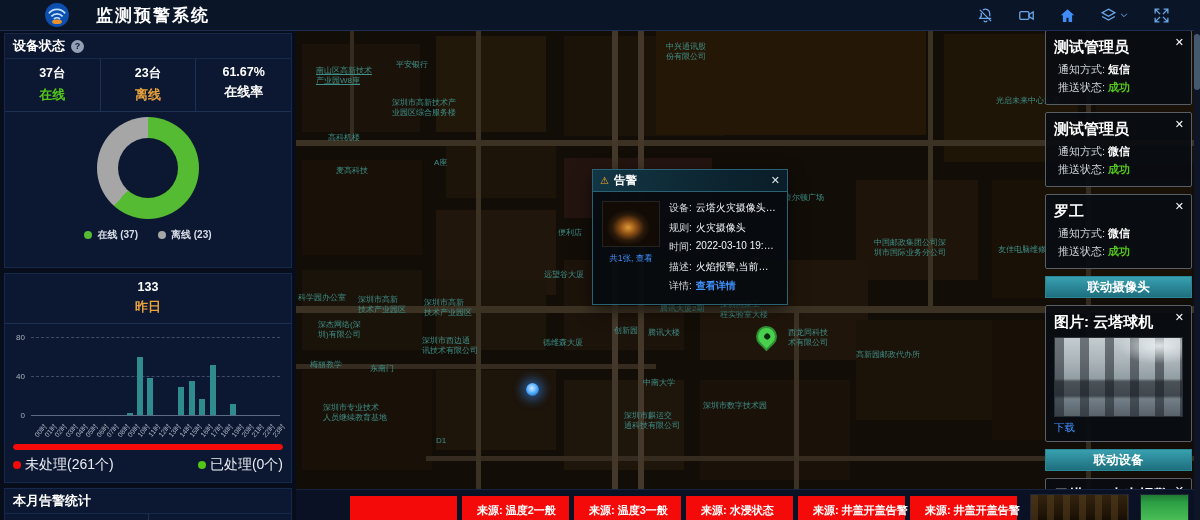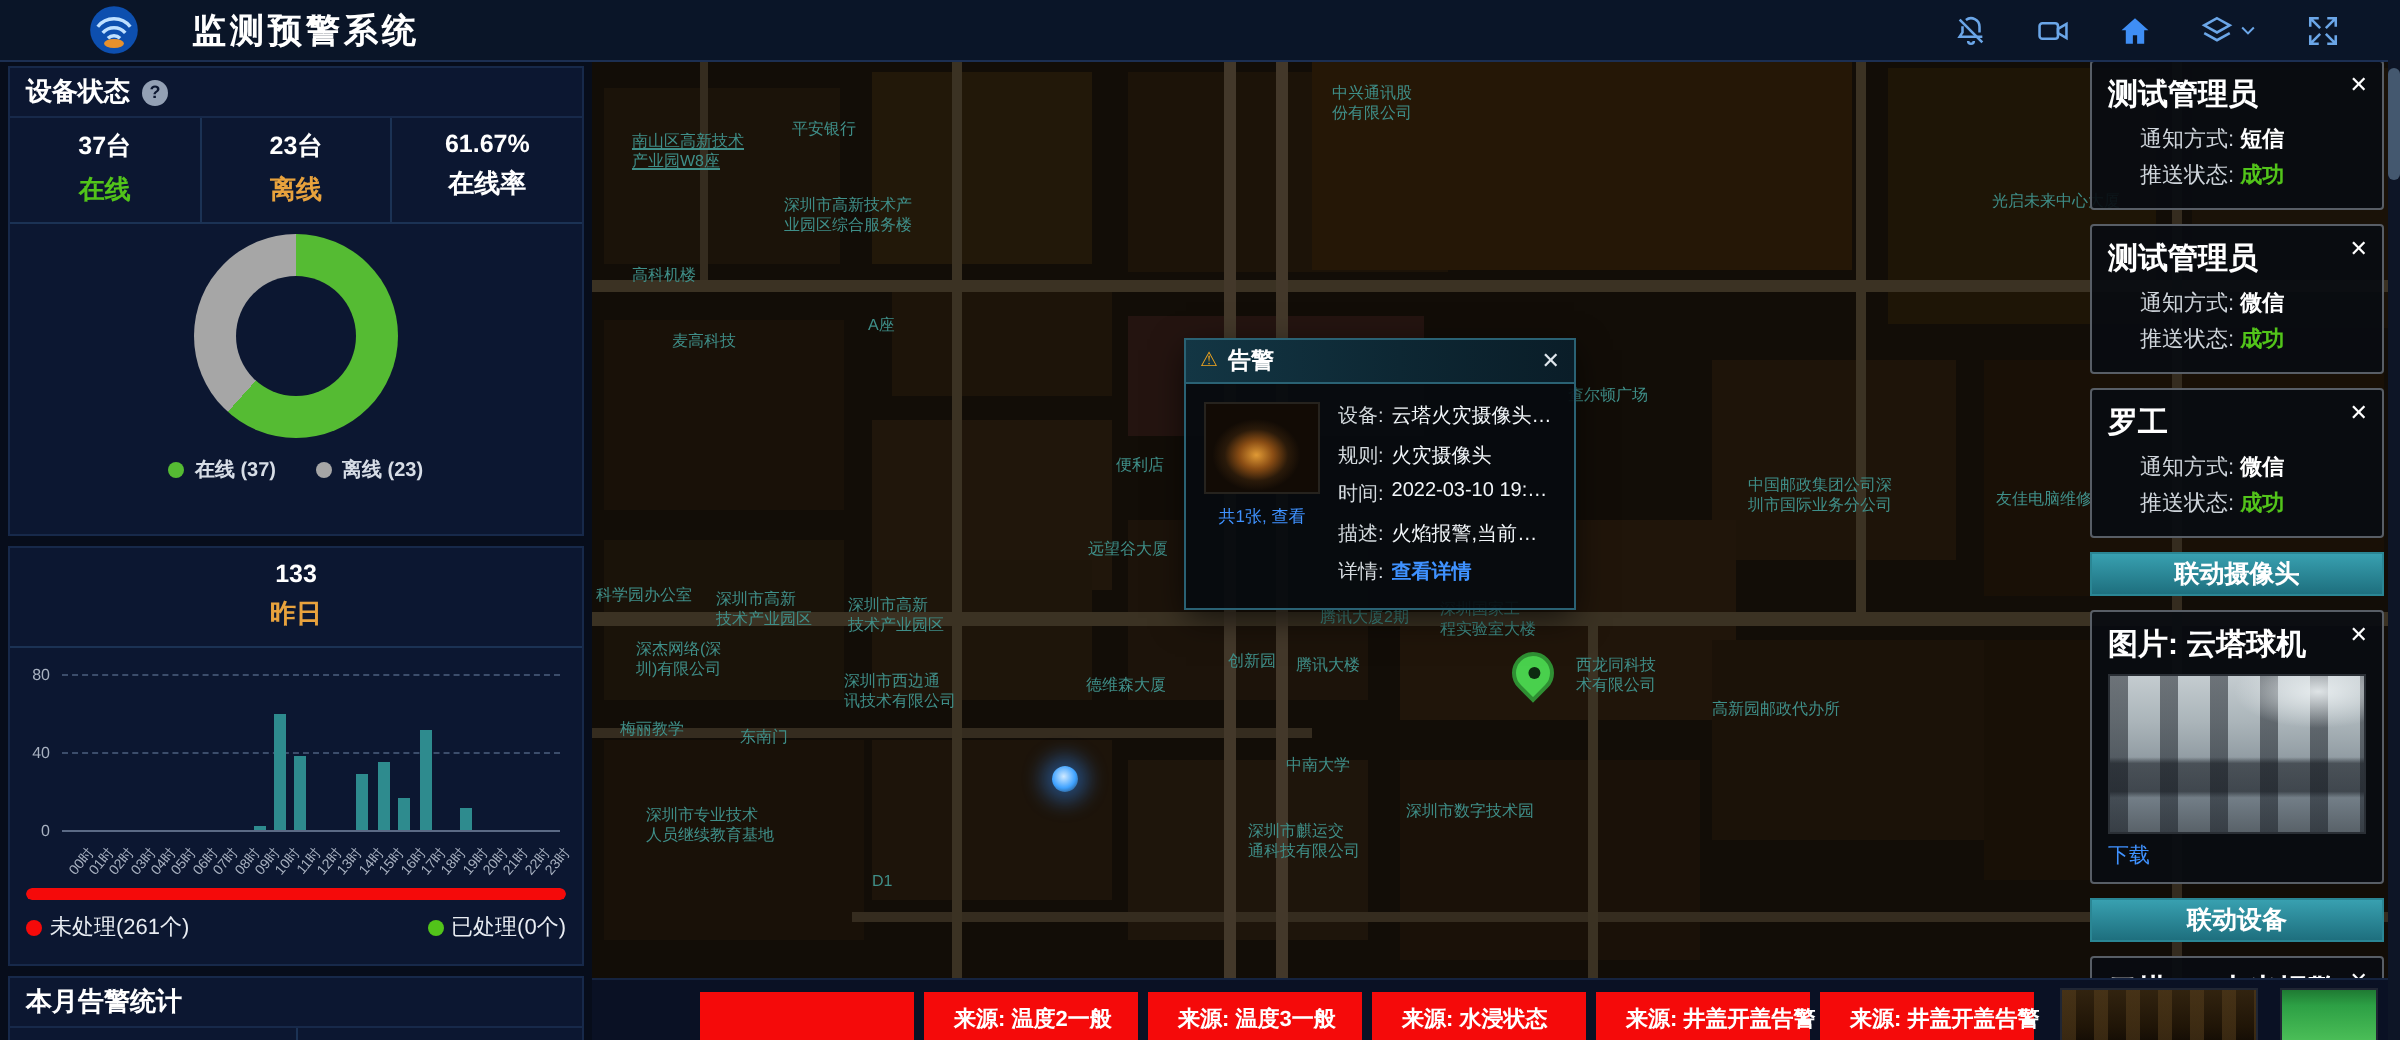--- a/index.html
+++ b/index.html
@@ -74,29 +74,29 @@
   .bar{width:58%;}
   #gridlines{position:absolute;left:20px;right:5px;top:8px;bottom:26px;pointer-events:none;}
   .gline{position:absolute;left:0;right:0;border-top:1px dashed #3c4d6b;}
   #yticks{position:absolute;left:0;top:8px;bottom:26px;width:16px;}
   .ylab{position:absolute;right:2px;font-size:8px;color:#a8b1c0;width:100%;text-align:right;}
   .xlabels{position:absolute;left:20px;right:5px;bottom:0;height:22px;display:flex;}
   .xcell{flex:1;position:relative;}
   .xtxt{position:absolute;top:2px;right:0;transform:rotate(-50deg);transform-origin:right top;font-size:7px;color:#a8b1c0;white-space:nowrap;}
   .pbar{height:6px;margin:2px 8px 0;border-radius:3px;background:#141f3a;overflow:hidden;}
   .pfill{height:100%;border-radius:3px;}
-  .plegend{display:flex;justify-content:space-between;margin:6px 8px 0;font-size:11px;color:#e8ecf2;gap:19px;}
+  .plegend{display:flex;justify-content:space-between;margin:6px 8px 0;font-size:14px;color:#e8ecf2;gap:19px;}
   .plegend .lg-item{gap:4px;}
 
   
   .right{position:absolute;left:1045px;top:30px;width:147px;height:462px;z-index:60;overflow:hidden;}
   .side-card{position:relative;background:rgba(9,12,17,.93);border:1px solid #585e66;border-radius:2px;padding:5px 8px 6px;margin-bottom:7px;color:#fff;}
   .xclose{position:absolute;top:5px;right:7px;font-size:11px;color:#fff;cursor:pointer;}
   .ctitle{font-size:15px;font-weight:bold;margin:2px 0 5px;}
-  .crow{font-size:11px;margin:3px 16px;}
+  .crow{font-size:11px;margin:3px 4px;}
   .clbl{color:#ced4da;}
   .cval{color:#fff;font-weight:bold;margin-left:3px;}
   .cval.ok{color:#52c41a;}
   .sechead{height:20px;line-height:20px;text-align:center;font-size:12.5px;font-weight:bold;color:#fff;
     background:linear-gradient(180deg,#38a0b0,#1e6f7e);border:1px solid #2a8694;margin-bottom:7px;cursor:pointer;}
   .photo{height:78px;margin:3px 0 4px;border:1px solid #2a2f35;
     background:
       radial-gradient(60px 26px at 82% 10%, rgba(235,240,242,.9), rgba(235,240,242,0) 70%),
       linear-gradient(180deg, rgba(0,0,0,0) 52%, rgba(18,22,28,.55) 56%, rgba(18,22,28,.55) 74%, rgba(0,0,0,0) 78%),
       repeating-linear-gradient(90deg, rgba(22,27,34,.5) 0 9px, rgba(0,0,0,0) 9px 25px),
@@ -207,21 +207,21 @@
         <div class="road" style="left: 632px; top: 0px; width: 5px; height: 276px; background: rgb(59, 50, 35);"></div>
         <div class="road" style="left: 498px; top: 276px; width: 5px; height: 214px; background: rgb(59, 50, 35);"></div>
         <div class="road" style="left: 790px; top: 0px; width: 5px; height: 490px; background: rgb(53, 44, 31);"></div>
       </div>
     <div id="map-labels">
         <div class="mlabel" style="left: 20px; top: 36px; text-decoration: underline;">南山区高新技术
 产业园W8座</div>
         <div class="mlabel" style="left: 100px; top: 30px;">平安银行</div>
         <div class="mlabel" style="left: 96px; top: 68px;">深圳市高新技术产
 业园区综合服务楼</div>
-        <div class="mlabel" style="left: 20px; top: 103px; font-family: Liberation Serif, serif;">高科机楼</div>
+        <div class="mlabel" style="left: 32px; top: 103px; font-family: Liberation Serif, serif;">高科机楼</div>
         <div class="mlabel" style="left: 40px; top: 136px;">麦高科技</div>
         <div class="mlabel" style="left: 138px; top: 128px;">A座</div>
         <div class="mlabel" style="left: 370px; top: 12px;">中兴通讯股
 份有限公司</div>
         <div class="mlabel" style="left: 700px; top: 66px;">光启未来中心大厦</div>
         <div class="mlabel" style="left: 488px; top: 163px;">查尔顿广场</div>
         <div class="mlabel" style="left: 262px; top: 198px;">便利店</div>
         <div class="mlabel" style="left: 62px; top: 265px;">深圳市高新
 技术产业园区</div>
         <div class="mlabel" style="left: 128px; top: 268px;">深圳市高新

